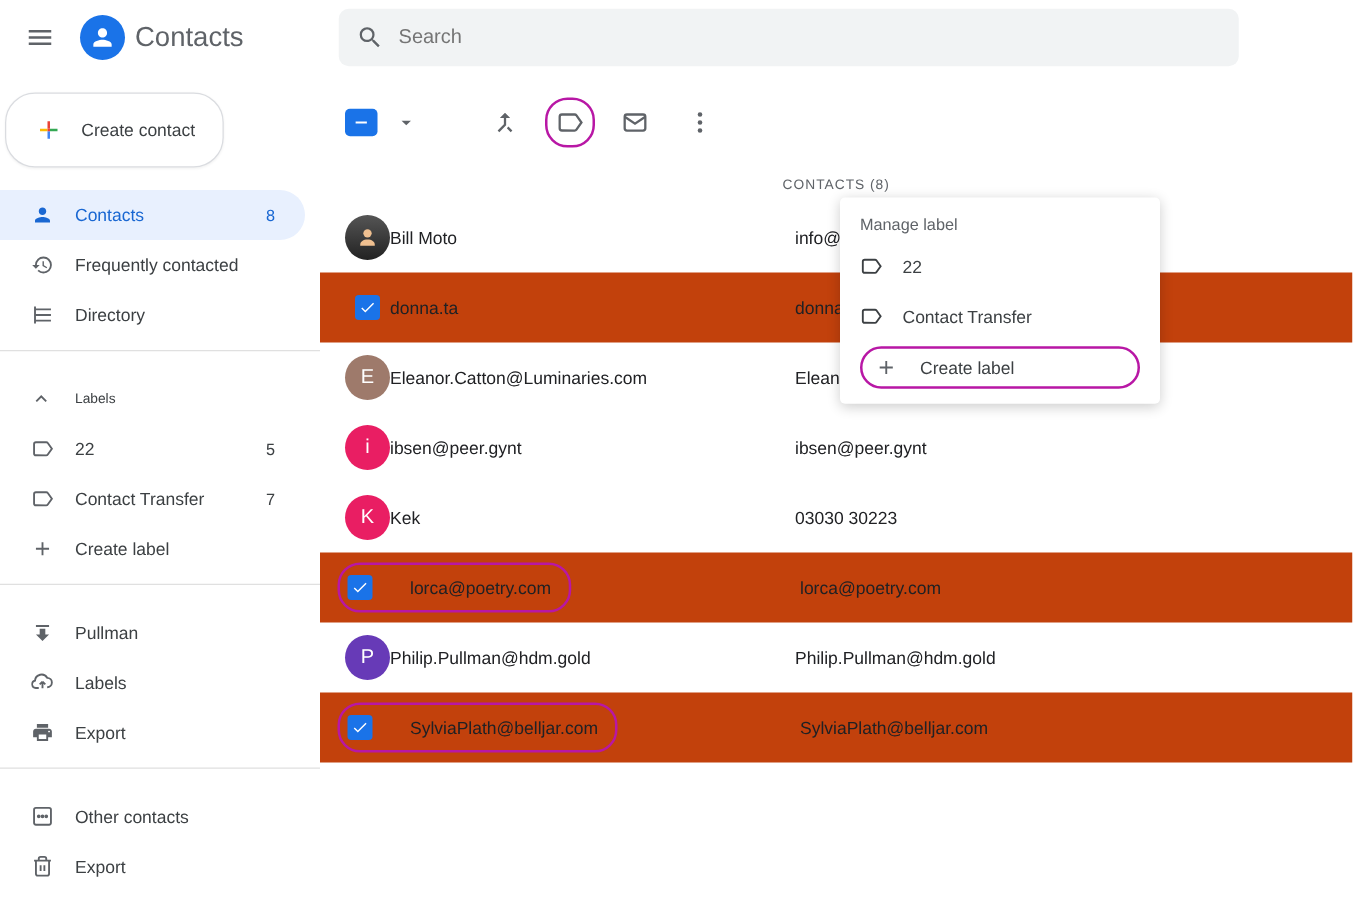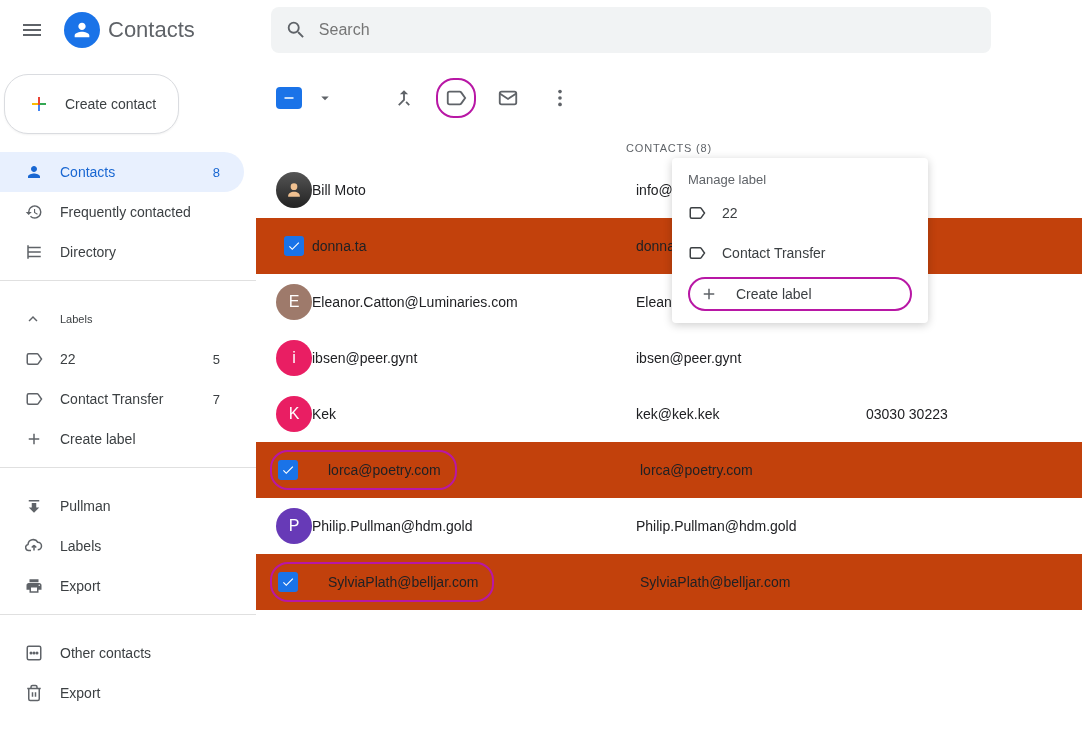--- a/index.html
+++ b/index.html
@@ -289,21 +289,20 @@
         </div>
         <div class="contact-row">
           <div class="avatar" style="background:#e91e63">i</div>
           <div class="col-name">ibsen@peer.gynt</div>
           <div class="col-email">ibsen@peer.gynt</div>
           <div class="col-phone"></div>
         </div>
         <div class="contact-row">
           <div class="avatar" style="background:#e91e63">K</div>
           <div class="col-name">Kek</div>
-          <div class="col-email">kek@kek.kek</div>
           <div class="col-phone">03030 30223</div>
         </div>
         <div class="contact-row selected">
           <div style="width:364px;display:flex;align-items:center">
             <div class="name-highlight">
               <div class="checkbox-box">
                 <svg width="14" height="14" viewBox="0 0 24 24" fill="#fff">
                   <path d="M9 16.17L4.83 12l-1.42 1.41L9 19 21 7l-1.41-1.41z"></path>
                 </svg>
               </div>

